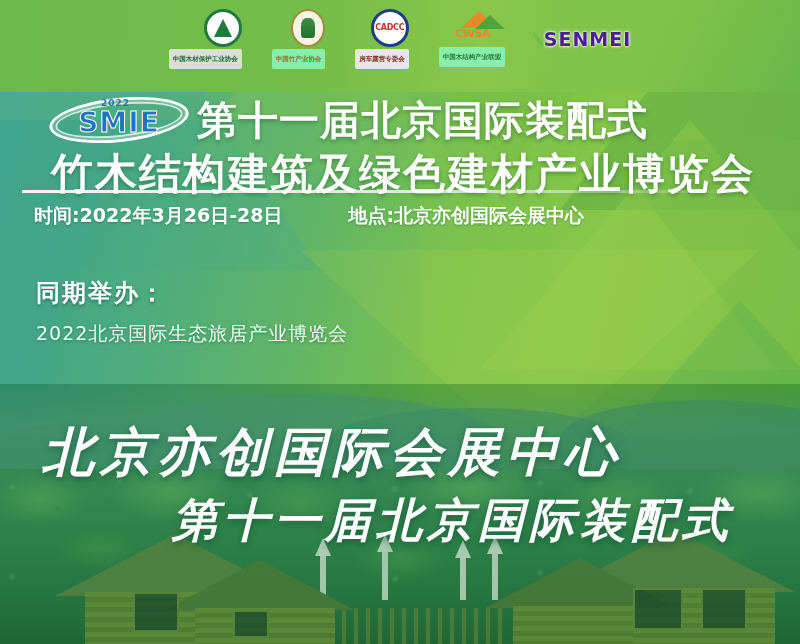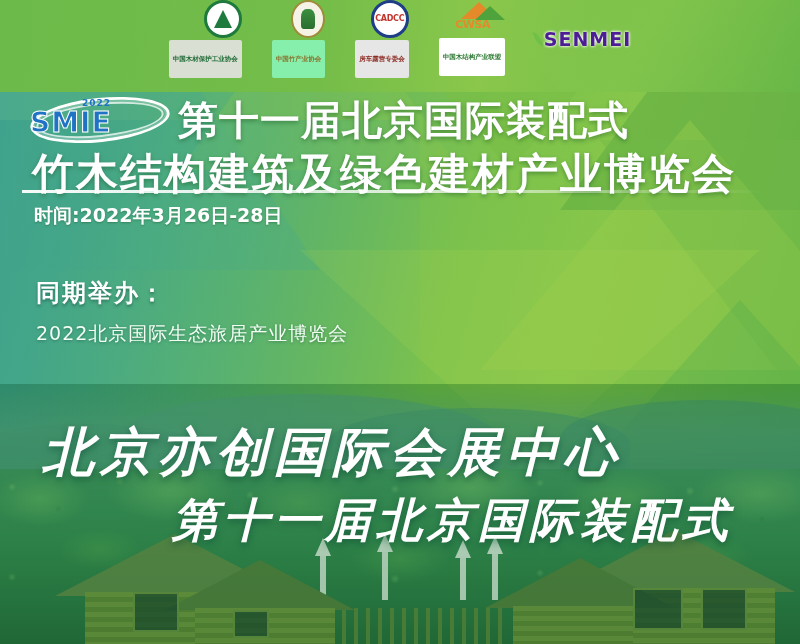--- a/index.html
+++ b/index.html
@@ -141,21 +141,21 @@
 
   
   .logo-row{
     position:absolute; top:8px; left:0; width:800px; height:62px;
     display:flex; align-items:center; justify-content:center; gap:30px;
   }
   .logo{ position:relative; display:flex; flex-direction:column; align-items:flex-end; }
   .logo .mark{ position:relative; }
   .logo .cap{
     margin-top:2px; font-size:6.5px; line-height:1;
-    padding:16px 4px; border-radius:2px; white-space:nowrap;
+    padding:7px 4px; border-radius:2px; white-space:nowrap;
     font-family:"DejaVu Sans", sans-serif;
   }
 
   
   .l1 .mark{ width:38px;height:38px;border-radius:50%;
       background:#fff; border:3px solid #1f7a3e; display:flex;align-items:center;justify-content:center;}
   .l1 .mark i{ display:block;width:0;height:0;
       border-left:9px solid transparent;border-right:9px solid transparent;border-bottom:18px solid #1f7a3e;}
   .l1 .cap{ background:#d9dfd2; color:#1f6b36; font-weight:bold; }
 
@@ -174,50 +174,50 @@
   .l3 .cap{ background:#e6e6e6; color:#8c2a22; font-weight:bold; }
 
   
   .l4 .mark{ width:52px;height:34px; position:relative; }
   .l4 .mark .house{ position:absolute; left:8px; top:0; width:0;height:0;
       border-left:18px solid transparent;border-right:18px solid transparent;border-bottom:17px solid #e58a2a;}
   .l4 .mark .house2{ position:absolute; left:22px; top:4px; width:0;height:0;
       border-left:15px solid transparent;border-right:15px solid transparent;border-bottom:14px solid #4ea33c;}
   .l4 .mark .txt{ position:absolute; left:2px; top:16px; font-size:11px; font-weight:bold;
       color:#e58a2a; font-family:"DejaVu Sans", sans-serif; letter-spacing:-.5px;}
-  .l4 .cap{ background:#ffffff; color:#2f7a34; font-weight:bold; }
+  .l4 .cap{ background:#86efac; color:#2f7a34; font-weight:bold; }
 
   
   .l5 .mark{ width:96px;height:30px; display:flex; align-items:center; }
   .l5 .leaf{ width:14px;height:16px;background:#6fc04a;border-radius:0 100% 0 100%; transform:rotate(-18deg); margin-right:2px;}
   .l5 .word{ font-size:19px; font-weight:bold; color:#4c1d95; letter-spacing:1px;
       font-family:"DejaVu Sans", sans-serif; text-shadow:0 0 3px #fff,0 0 3px #fff; }
 
   
-  .title-block{ position:absolute; top:92px; left:0; width:800px; }
+  .title-block{ position:absolute; top:92px; left:0; width:800px;padding-left:19px; }
   .title-line1{
     display:flex; align-items:center; padding-left:30px; height:56px;
   }
   .smie{
     position:relative; width:140px; height:48px; flex:0 0 140px; margin-right:8px;
   }
   .smie .ring{
     position:absolute; inset:2px 0 2px 0; border:3px solid #ffffff; border-radius:50%;
     transform:rotate(-6deg); box-shadow:0 0 0 2px rgba(255,255,255,.25) inset;
   }
   .smie .ring2{
     position:absolute; left:6px; right:6px; top:7px; bottom:7px;
     border:2px solid rgba(255,255,255,.75); border-radius:50%; transform:rotate(-6deg);
   }
   .smie .yr{
     position:absolute; top:2px; left:52px; font-size:9px; font-weight:bold; color:#1f72c4;
     font-family:"DejaVu Sans", sans-serif; letter-spacing:1px;
   }
   .smie .wd{
-    position:absolute; top:10px; left:0; width:140px; 
+    position:absolute; top:10px; left:0; width:140px; text-align:center;
     font-size:28px; font-weight:bold; color:#1f72c4; letter-spacing:1px;
     font-family:"DejaVu Sans", sans-serif;
     -webkit-text-stroke:1px #ffffff;
   }
   .t-main{
     font-size:40px; font-weight:bold; color:#ffffff; letter-spacing:1px; line-height:1;
     font-family:"DejaVu Sans","Liberation Sans",sans-serif;
     text-shadow:0 2px 4px rgba(20,80,30,.45);
   }
   .title-line2{
@@ -368,20 +368,21 @@
       </div>
       <div class="t-main">第十一届北京国际装配式</div>
     </div>
     <div class="title-line2">竹木结构建筑及绿色建材产业博览会</div>
   </div>
 
   <div class="divider"></div>
 
   <div class="meta">
     <span>时间:2022年3月26日-28日</span>
+    <span>地点:北京亦创国际会展中心</span>
   </div>
 
   <div class="concurrent">
     <div class="conc-head">同期举办：</div>
     <div class="conc-list">
       <div class="conc-item">2022北京国际生态旅居产业博览会</div>
     </div>
   </div>
 
   <div class="slogan1">北京亦创国际会展中心</div>

